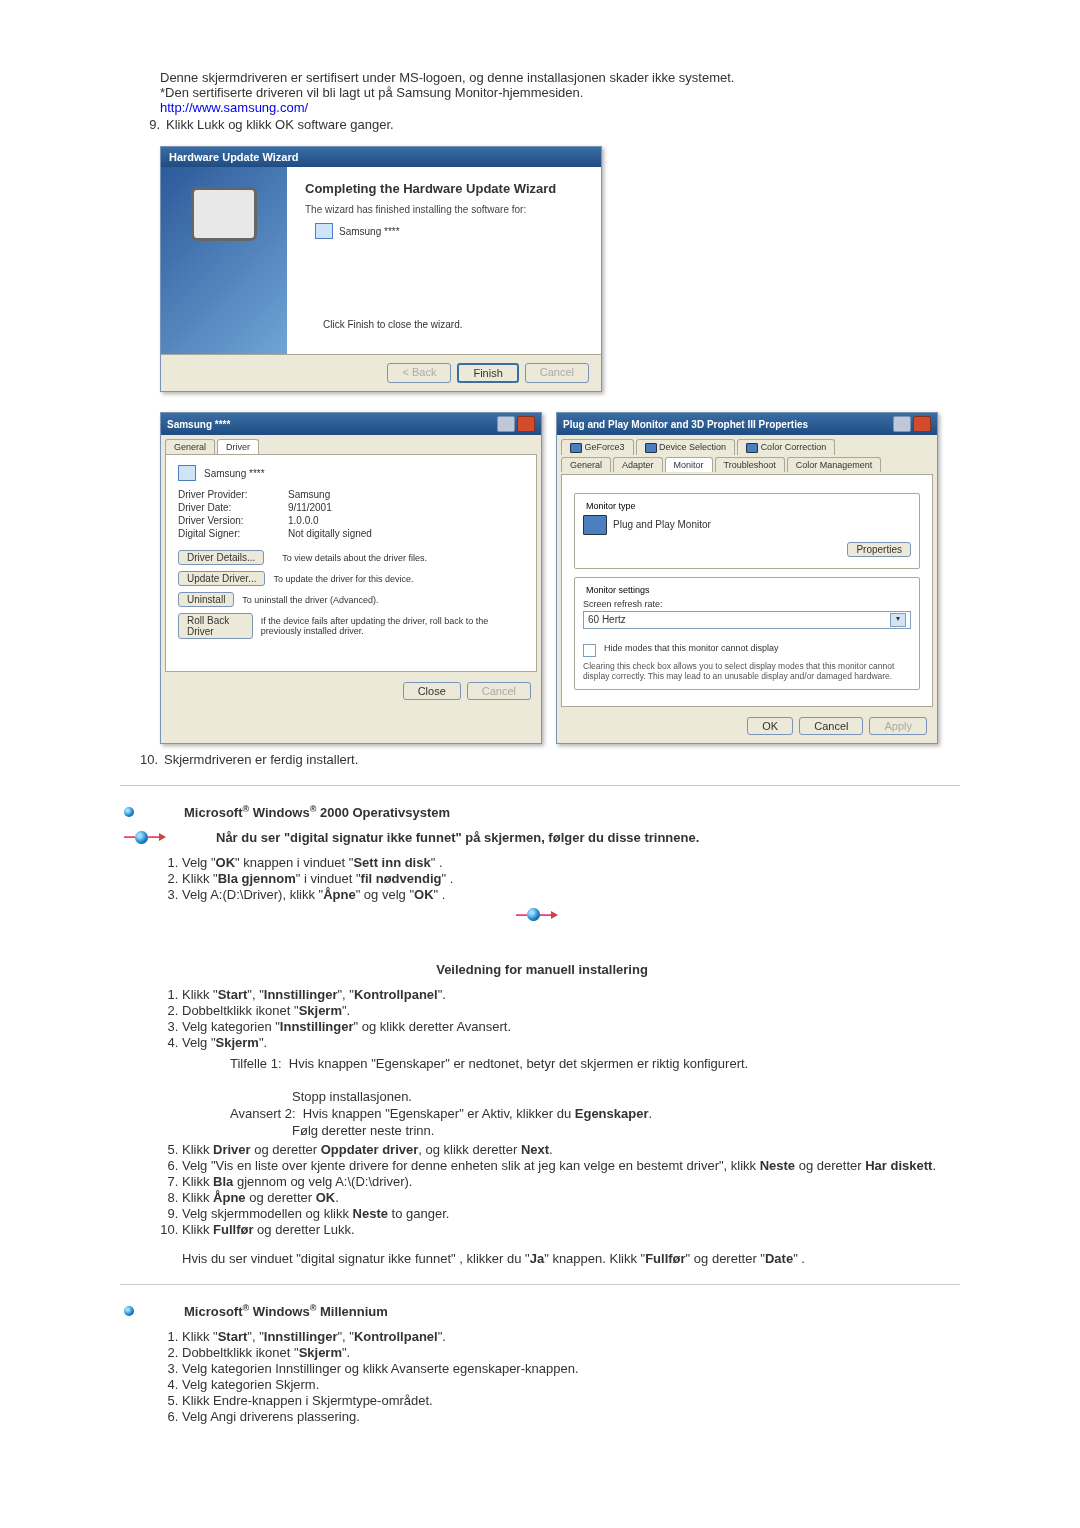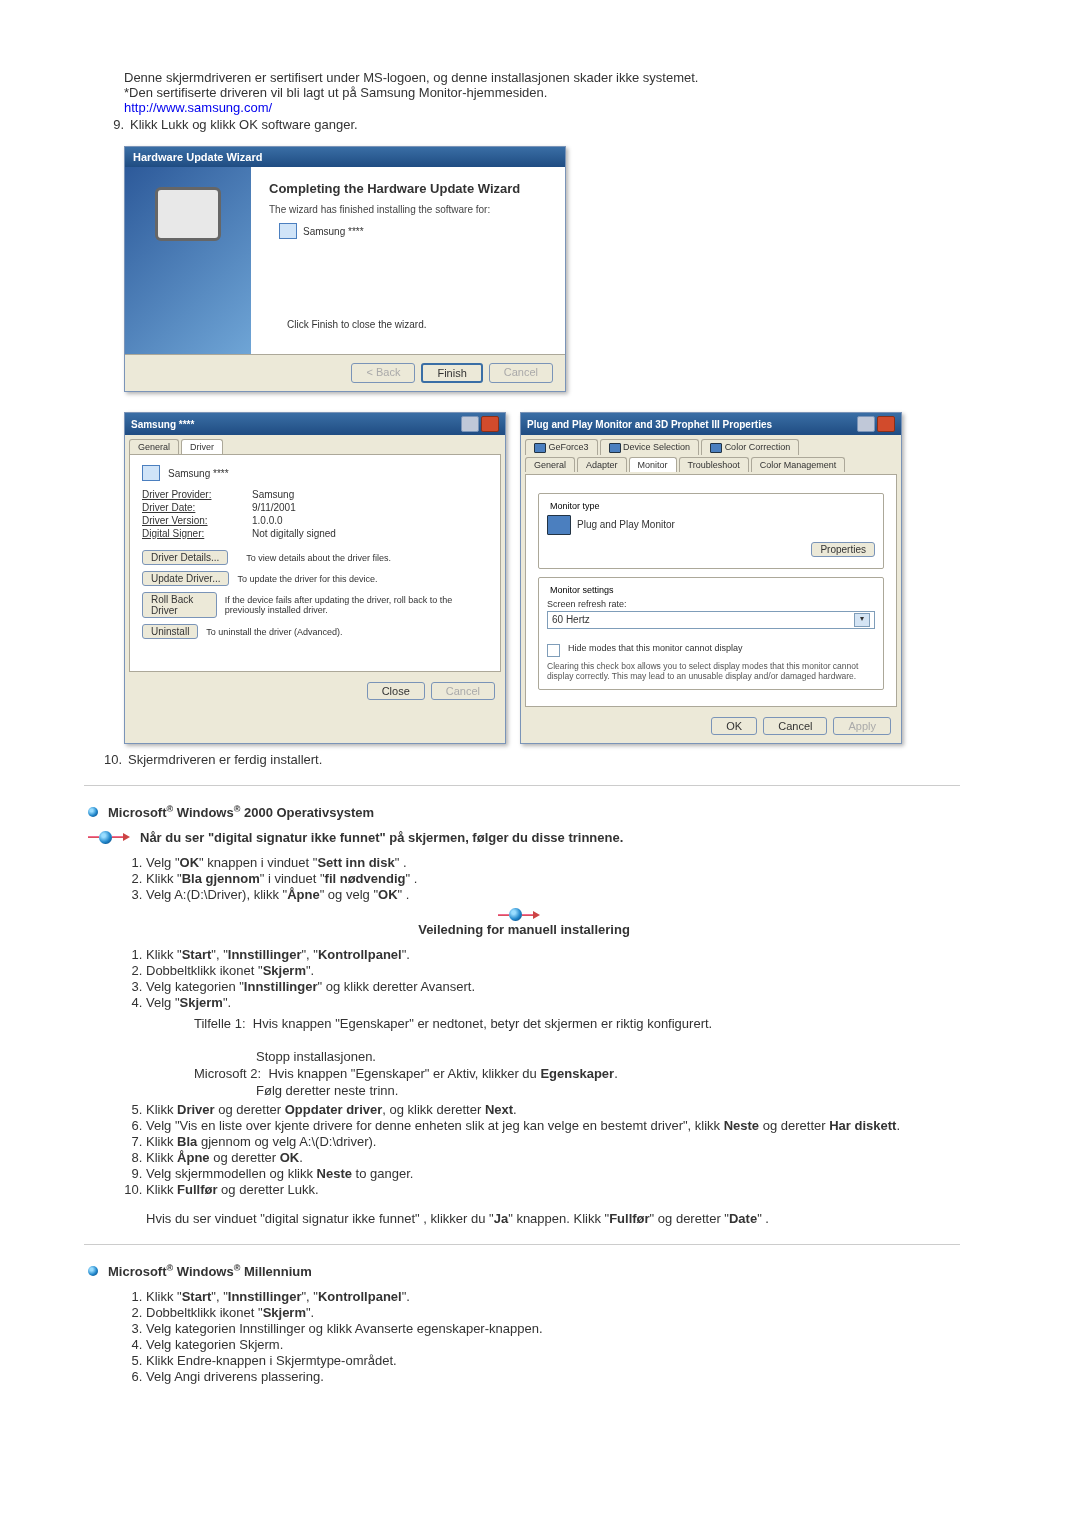--- a/index.html
+++ b/index.html
@@ -5,21 +5,21 @@
   body {
     font-family: Arial, Helvetica, sans-serif;
     font-size: 13px;
     color: #333;
     background: #fff;
     margin: 0;
     padding: 0;
     width: 1080px;
   }
   .page {
-    padding: 70px 120px 40px 84px;
+    padding: 70px 120px 40px 120px;
   }
   .main-col {
     margin-left: 40px;
   }
   .num-line {
     display: flex;
     align-items: flex-start;
     margin-bottom: 2px;
   }
   .num-line .num {
@@ -29,21 +29,21 @@
   }
   .num-line .txt {
     flex: 1;
   }
   a.link { color: #0000ee; text-decoration: none; }
   hr.sep {
     border: none;
     border-top: 1px solid #ccc;
     margin: 18px 0;
   }
-  .bullet-row { display: flex; align-items: center; margin: 6px 0 10px 0; }
+  .bullet-row { display: flex; align-items: center; margin: 6px 0 10px 0; gap: 40px; }
   .bullet-row .icon { margin-right: 10px; }
   .sec-head { font-weight: bold; }
   sup { font-size: 9px; }
 
   
   .wizard {
     width: 440px;
     margin: 14px 0 20px 40px;
     border: 1px solid #7a94b8;
     box-shadow: 2px 2px 4px rgba(0,0,0,0.3);
@@ -151,21 +151,21 @@
   .fieldset .legend { font-size:9px; color:#000; margin-top:-12px; background:#fff; display:inline-block; padding:0 3px;}
   .combo {
     border:1px solid #7f9db9; background:#fff; padding:1px 4px;
     display:flex; justify-content:space-between; align-items:center;
     font-size:10px; margin-top:2px;
   }
   .combo .arrow { background:#d4e4f4; border:1px solid #7f9db9; width:14px; height:12px; text-align:center; line-height:10px; font-size:8px;}
   .chk { display:flex; align-items:flex-start; gap:8px; margin-top:14px; font-size:9px;}
   .chkbox { width:11px; height:11px; border:1px solid #7f9db9; background:#fff; flex-shrink:0; margin-top:1px;}
   .kv { display:flex; font-size:10px; margin:2px 0;}
-  .kv .k { width:110px;text-decoration:underline; }
+  .kv .k { width:110px; }
   .mini-btn {
     border:1px solid #7a94b8; background:#ece9d8; border-radius:3px;
     padding:1px 8px; font-size:10px; display:inline-block; margin:3px 0;
   }
   .tabs2 { display:flex; flex-wrap:wrap; background:#ece9d8; padding:4px 4px 0 4px; font-size:9px;}
   .tabs2 .tab { margin-bottom:2px;}
 
   .mon-icon { width:14px; height:12px; background:#4b7fbf; border:1px solid #234; display:inline-block; vertical-align:middle; border-radius:1px;}
   .drv-icon { width:16px; height:14px; background:#d0e4f8; border:1px solid #4b7fbf; display:inline-block; vertical-align:middle;}
 
@@ -278,26 +278,26 @@
         <div style="height:6px;"></div>
         <div style="display:flex;gap:18px;align-items:center;">
             <span class="mini-btn">Driver Details...</span>
             <span style="font-size:9px;">To view details about the driver files.</span>
           </div>
         <div style="display:flex;gap:8px;align-items:center;">
             <span class="mini-btn">Update Driver...</span>
             <span style="font-size:9px;">To update the driver for this device.</span>
           </div>
         <div style="display:flex;gap:8px;align-items:center;">
+            <span class="mini-btn">Uninstall</span>
+            <span style="font-size:9px;">To uninstall the driver (Advanced).</span>
+          </div>
+        <div style="display:flex;gap:8px;align-items:center;">
             <span class="mini-btn">Roll Back Driver</span>
             <span style="font-size:9px;">If the device fails after updating the driver, roll back to the previously installed driver.</span>
-          </div>
-        <div style="display:flex;gap:8px;align-items:center;">
-            <span class="mini-btn">Uninstall</span>
-            <span style="font-size:9px;">To uninstall the driver (Advanced).</span>
           </div>
       </div>
       <div class="btnbar2">
         <span class="xp-btn">Close</span>
         <span class="xp-btn disabled">Cancel</span>
       </div>
     </div>
 
     <div class="prop-dlg">
       <div class="titlebar">
@@ -397,21 +397,21 @@
     <li id="man1">Dobbeltklikk ikonet "<b>Skjerm</b>".</li>
     <li id="man2">Velg kategorien "<b>Innstillinger</b>" og klikk deretter Avansert.</li>
     <li id="man3">Velg "<b>Skjerm</b>".</li>
   </ol>
   <div class="indent-block">
     <div class="tilfelle">
       <span>Tilfelle 1:</span>&nbsp;&nbsp;<span>Hvis knappen "Egenskaper" er nedtonet, betyr det skjermen er riktig konfigurert.</span>
     </div>
     <div class="tilfelle2" style="margin-top:18px;">Stopp installasjonen.</div>
     <div class="tilfelle">
-      <span>Microsoft 2:</span>&nbsp;&nbsp;<span id="tilfelle2txt">Hvis knappen "Egenskaper" er Aktiv, klikker du <b>Egenskaper</b>.</span>
+      <span>Avansert 2:</span>&nbsp;&nbsp;<span id="tilfelle2txt">Hvis knappen "Egenskaper" er Aktiv, klikker du <b>Egenskaper</b>.</span>
     </div>
     <div class="tilfelle2">Følg deretter neste trinn.</div>
   </div>
   <ol class="inst" start="5">
     <li id="m5">Klikk <b>Driver</b> og deretter <b>Oppdater driver</b>, og klikk deretter <b>Next</b>.</li>
     <li id="m6">Velg "Vis en liste over kjente drivere for denne enheten slik at jeg kan velge en bestemt driver", klikk <b>Neste</b> og deretter <b>Har diskett</b>.</li>
     <li id="m7">Klikk <b>Bla</b> gjennom og velg A:\(D:\driver).</li>
     <li id="m8">Klikk <b>Åpne</b> og deretter <b>OK</b>.</li>
     <li id="m9">Velg skjermmodellen og klikk <b>Neste</b> to ganger.</li>
     <li id="m10">Klikk <b>Fullfør</b> og deretter Lukk.</li>

